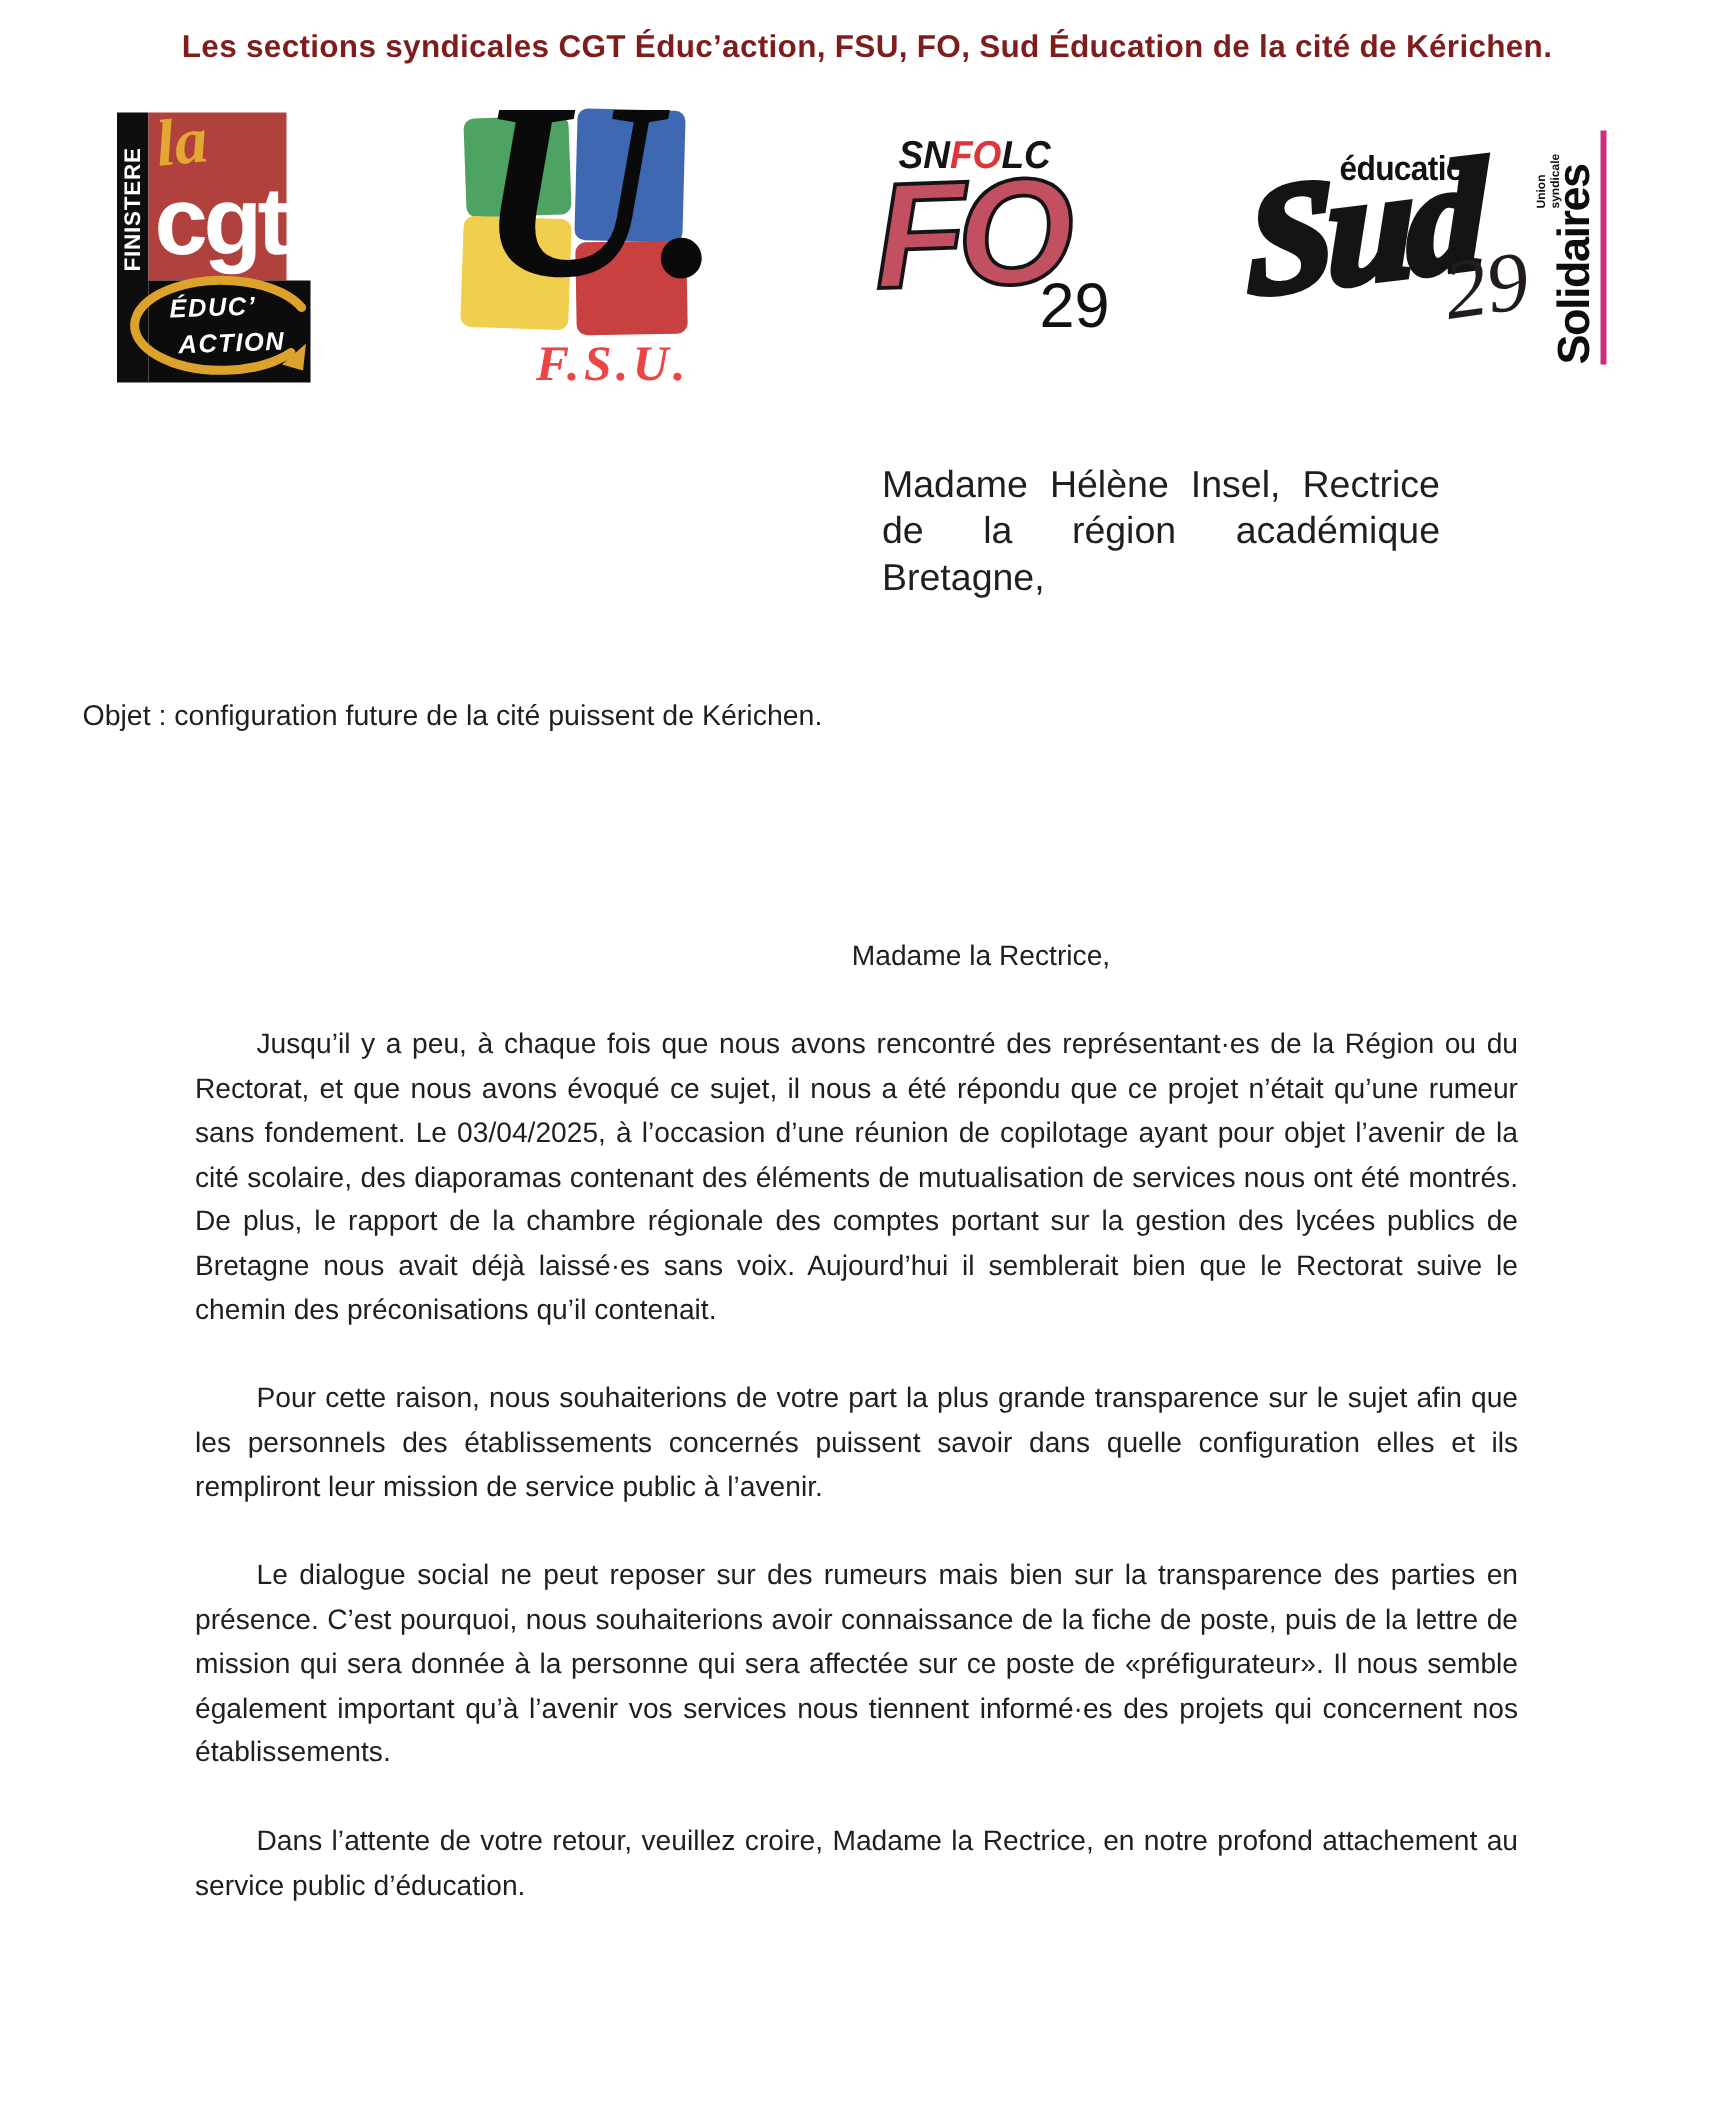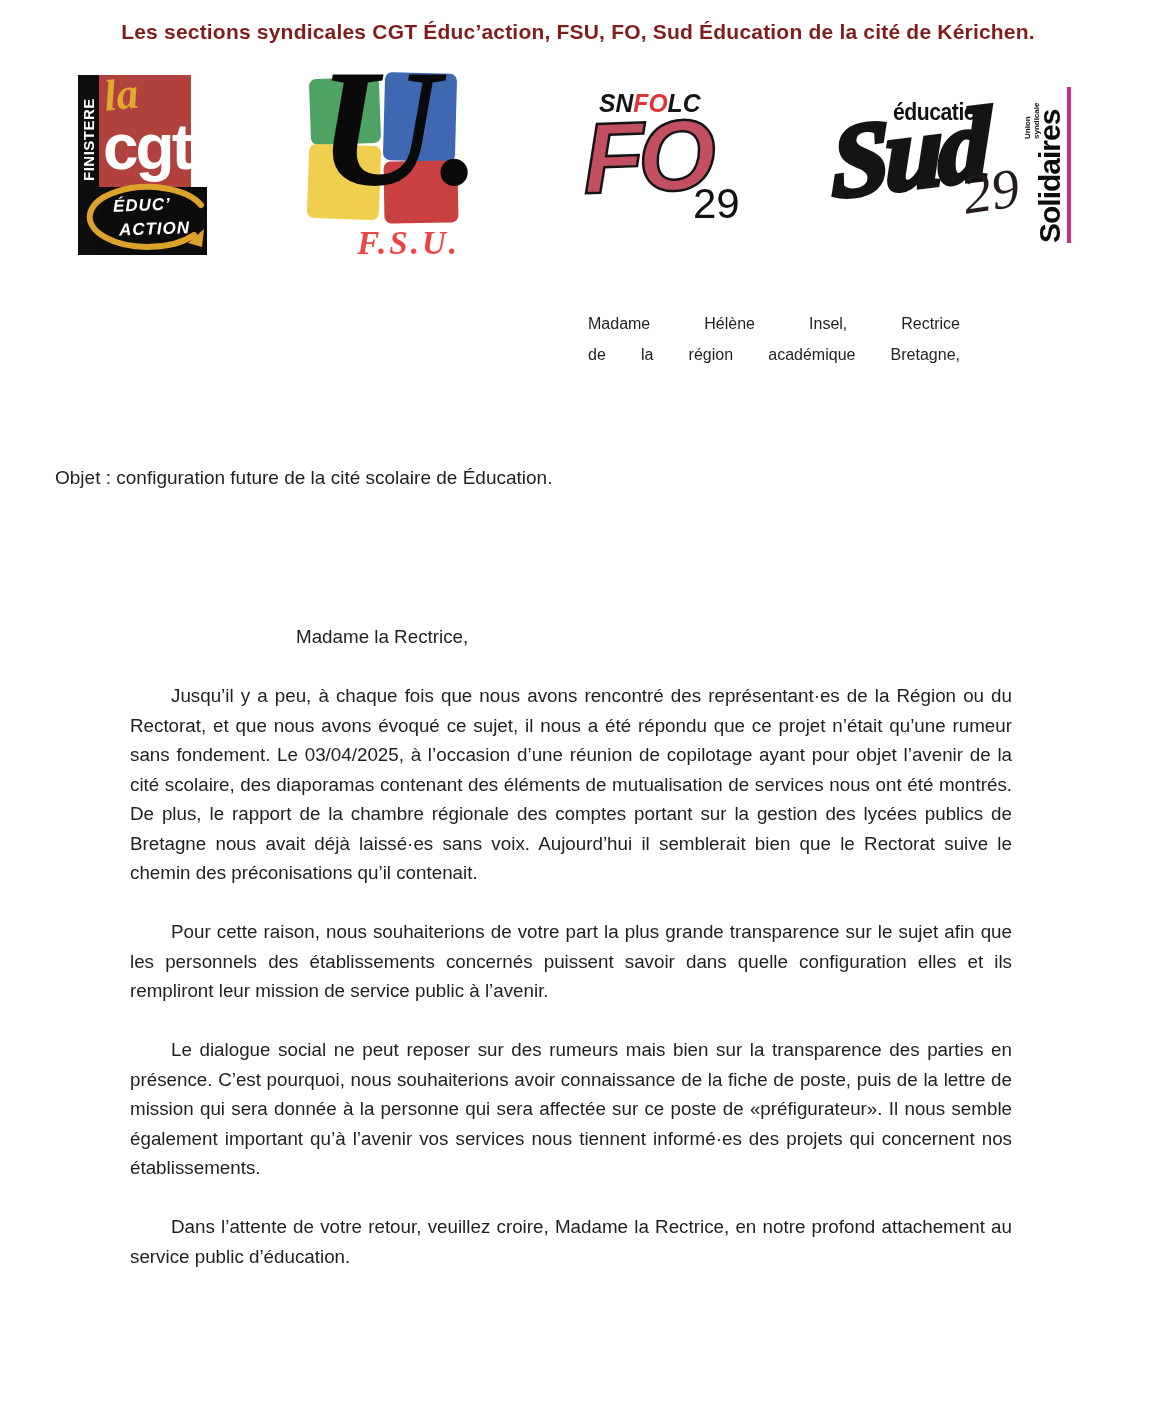--- a/index.html
+++ b/index.html
@@ -101,29 +101,29 @@
   .sud-solidaires {
     position:absolute; left:11px; top:0; height:156px;
     writing-mode:vertical-rl; transform:rotate(180deg);
     font-size:30px; font-weight:800; letter-spacing:-1px; line-height:32px; color:#0d0d0d;
     border-left:4px solid #c9317e; padding-left:1px;
   }
 
   
   .recipient {
     position:absolute; left:588px; top:308px; width:372px;
-    font-size:16px; line-height:31px;
+    font-size:25px; line-height:31px;
   }
   .recipient div { text-align:justify; text-align-last:justify; }
   .objet { position:absolute; left:55px; top:467px; font-size:19px; }
   .letter-body {
     position:absolute; left:130px; top:622px; width:882px;
     font-size:18.8px; line-height:29.5px;
   }
-  .salutation { text-indent:166px; }
+  .salutation { text-indent:166px;text-align:center; }
   .letter-body p.para { margin-top:29.5px; text-indent:41px; text-align:justify; }
 </style>
 </head>
 <body>
 
 <div class="page">
 
   <div class="title">Les sections syndicales CGT Éduc’action, FSU, FO, Sud Éducation de la cité de Kérichen.</div>
 
   <div class="logos">
@@ -169,21 +169,21 @@
       </div>
     </div>
 
   </div>
 
   <div class="recipient">
     <div>Madame Hélène Insel, Rectrice</div>
     <div>de la région académique Bretagne,</div>
   </div>
 
-  <div class="objet">Objet : configuration future de la cité scolaire de Éducation.</div>
+  <div class="objet">Objet : configuration future de la cité puissent de Kérichen.</div>
 
   <div class="letter-body">
     <p class="salutation">Madame la Rectrice,</p>
     <p class="para">Jusqu’il y a peu, à chaque fois que nous avons rencontré des représentant·es de la Région ou du Rectorat, et que nous avons évoqué ce sujet, il nous a été répondu que ce projet n’était qu’une rumeur sans fondement. Le 03/04/2025, à l’occasion d’une réunion de copilotage ayant pour objet l’avenir de la cité scolaire, des diaporamas contenant des éléments de mutualisation de services nous ont été montrés. De plus, le rapport de la chambre régionale des comptes portant sur la gestion des lycées publics de Bretagne nous avait déjà laissé·es sans voix. Aujourd’hui il semblerait bien que le Rectorat suive le chemin des préconisations qu’il contenait.</p>
     <p class="para">Pour cette raison, nous souhaiterions de votre part la plus grande transparence sur le sujet afin que les personnels des établissements concernés puissent savoir dans quelle configuration elles et ils rempliront leur mission de service public à l’avenir.</p>
     <p class="para">Le dialogue social ne peut reposer sur des rumeurs mais bien sur la transparence des parties en présence. C’est pourquoi, nous souhaiterions avoir connaissance de la fiche de poste, puis de la lettre de mission qui sera donnée à la personne qui sera affectée sur ce poste de «préfigurateur». Il nous semble également important qu’à l’avenir vos services nous tiennent informé·es des projets qui concernent nos établissements.</p>
     <p class="para">Dans l’attente de votre retour, veuillez croire, Madame la Rectrice, en notre profond attachement au service public d’éducation.</p>
   </div>
 
 </div>

